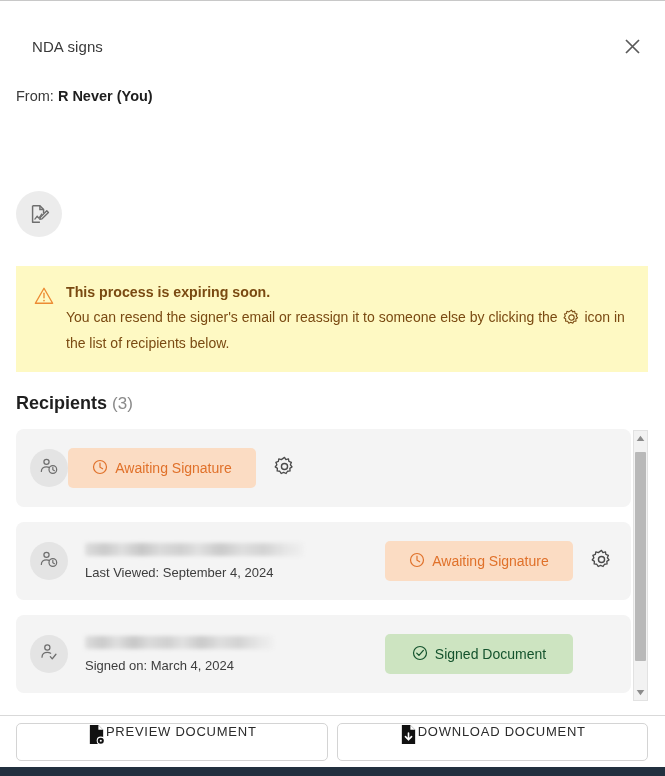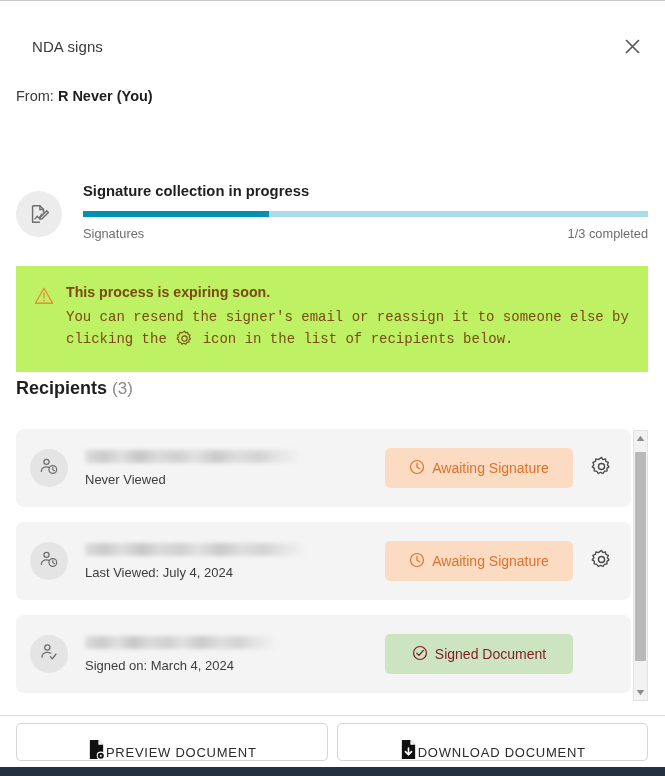--- a/index.html
+++ b/index.html
@@ -110,49 +110,48 @@
     justify-content: space-between;
     margin-top: 9px;
     font-size: 12.8px;
     color: #6d6d6d;
   }
 
   
   .warning-box {
     position: absolute;
     top: 266px; left: 16px; right: 17px;
-    background: #bef264;
+    background: #fef9c3;
     padding: 18px 16px 18px 18px;
     display: flex;
     gap: 12px;
   }
   .warn-icon { flex: 0 0 auto; margin-top: 2px; }
   .warn-text { flex: 1 1 auto; }
   .warn-title {
     font-size: 14.2px;
     font-weight: bold;
     color: #7a4a12;
     margin-bottom: 6px;
   }
   .warn-body {
     font-size: 14px;
     line-height: 22px;
     color: #7a4a12;
-    font-family: Liberation Mono, monospace;
   }
   .inline-gear {
     display: inline-block;
     vertical-align: -4px;
     margin: 0 1px;
   }
 
   
   .recipients-heading {
     position: absolute;
-    top: 378px; left: 16px;
+    top: 393px; left: 16px;
     font-size: 18px;
     font-weight: bold;
     color: #1f1f1f;
   }
   .recipients-count {
     font-weight: normal;
     color: #8a8a8a;
     font-size: 17px;
   }
 
@@ -216,21 +215,21 @@
     font-size: 14px;
     white-space: nowrap;
   }
   .badge-awaiting {
     background: #fbdcc3;
     color: #e0712a;
     min-width: 188px;
   }
   .badge-signed {
     background: #cde4c1;
-    color: #7f1d1d;
+    color: #14532d;
     min-width: 188px;
   }
   .row-gear {
     flex: 0 0 auto;
     margin-left: 16px;
     width: 24px; height: 24px;
     display: flex; align-items: center; justify-content: center;
     cursor: pointer;
     color: #4a4a4a;
   }
@@ -276,21 +275,21 @@
     height: 38px;
     display: flex;
     gap: 9px;
   }
   .footer-btn {
     flex: 1 1 0;
     border: 1px solid #d4d4d4;
     border-radius: 5px;
     background: #ffffff;
     display: flex;
-    align-items: flex-end;
+    align-items: flex-start;
     justify-content: center;
     cursor: pointer;
     font-size: 13px;
     letter-spacing: 0.75px;
     color: #2b2b2b;
   }
   .footer-btn svg { display: block; }
 </style>
 </head>
 <body>
@@ -315,30 +314,20 @@
 
 <div class="progress-section">
   <div class="progress-avatar">
     <svg width="22" height="22" viewBox="0 0 24 24">
       <path d="M5 3 h8 l4 4 v4" stroke="#6e6e6e" stroke-width="1.6" fill="none" stroke-linejoin="round"></path>
       <path d="M5 3 v18 h8" stroke="#6e6e6e" stroke-width="1.6" fill="none" stroke-linejoin="round"></path>
       <path d="M13 3 v4 h4" stroke="#6e6e6e" stroke-width="1.6" fill="none"></path>
       <path d="M7.5 17.5 l2.5-3 2 2 3-4.5" stroke="#6e6e6e" stroke-width="1.4" fill="none" stroke-linecap="round"></path>
       <path d="M20.5 8.5 l-7 7 -0.6 2.4 2.4-0.6 7-7 z" stroke="#6e6e6e" stroke-width="1.5" fill="#ececec" stroke-linejoin="round"></path>
     </svg>
-  </div>
-  <div class="progress-body">
-    <div class="progress-title">Signature collection in progress</div>
-    <div class="progress-track" style="background: rgb(170, 219, 232);">
-      <div class="progress-fill" id="progress-fill" style="width: 33%; background: rgb(0, 145, 179);"></div>
-    </div>
-    <div class="progress-meta">
-      <span>Signatures</span>
-      <span>1/3 completed</span>
-    </div>
   </div>
 </div>
 
 <div class="warning-box">
   <div class="warn-icon">
     <svg width="20" height="20" viewBox="0 0 22 22">
       <path d="M11 2.5 L20.5 19 H1.5 Z" stroke="#ec8b33" stroke-width="1.5" fill="none" stroke-linejoin="round"></path>
       <path d="M11 8 v5" stroke="#ec8b33" stroke-width="1.5" stroke-linecap="round"></path>
       <circle cx="11" cy="16" r="0.95" fill="#ec8b33"></circle>
     </svg>
@@ -367,24 +356,20 @@
   <div class="recipients-list" id="recipients-list">
       <div class="recipient-row">
         <div class="rcp-avatar">
           <span><svg width="20" height="20" viewBox="0 0 24 24">
               <circle cx="9" cy="7" r="3.1" stroke="#6e6e6e" stroke-width="1.5" fill="none"></circle>
               <path d="M2.8 18.5 c0-3.4 2.8-5.6 6.2-5.6 1.2 0 2.3 0.27 3.2 0.76" stroke="#6e6e6e" stroke-width="1.5" fill="none" stroke-linecap="round"></path>
               <circle cx="16.6" cy="16.2" r="4.6" stroke="#6e6e6e" stroke-width="1.5" fill="none"></circle>
               <path d="M16.6 13.6 v2.8 l1.9 1.2" stroke="#6e6e6e" stroke-width="1.4" fill="none" stroke-linecap="round"></path>
             </svg></span>
         </div>
-        <div class="rcp-info">
-          <div class="rcp-email-blur" style="width:212px"></div>
-          <div class="rcp-sub">Never Viewed</div>
-        </div>
         <div class="status-badge badge-awaiting">
           <span><svg width="16" height="16" viewBox="0 0 20 20">
               <circle cx="10" cy="10" r="8.1" stroke="currentColor" stroke-width="1.5" fill="none"></circle>
               <path d="M10 5.2 v5 l3.3 2" stroke="currentColor" stroke-width="1.5" fill="none" stroke-linecap="round"></path>
             </svg></span>
           <span>Awaiting Signature</span>
         </div>
         <div class="row-gear">
           <span><svg width="21" height="21" viewBox="0 0 24 24">
               <circle cx="12" cy="12" r="3.5" stroke="#4a4a4a" stroke-width="1.6" fill="none"></circle>
@@ -396,21 +381,21 @@
         <div class="rcp-avatar">
           <span><svg width="20" height="20" viewBox="0 0 24 24">
               <circle cx="9" cy="7" r="3.1" stroke="#6e6e6e" stroke-width="1.5" fill="none"></circle>
               <path d="M2.8 18.5 c0-3.4 2.8-5.6 6.2-5.6 1.2 0 2.3 0.27 3.2 0.76" stroke="#6e6e6e" stroke-width="1.5" fill="none" stroke-linecap="round"></path>
               <circle cx="16.6" cy="16.2" r="4.6" stroke="#6e6e6e" stroke-width="1.5" fill="none"></circle>
               <path d="M16.6 13.6 v2.8 l1.9 1.2" stroke="#6e6e6e" stroke-width="1.4" fill="none" stroke-linecap="round"></path>
             </svg></span>
         </div>
         <div class="rcp-info">
           <div class="rcp-email-blur" style="width:218px"></div>
-          <div class="rcp-sub">Last Viewed: July 4, 2024</div>
+          <div class="rcp-sub">Last Viewed: September 4, 2024</div>
         </div>
         <div class="status-badge badge-awaiting">
           <span><svg width="16" height="16" viewBox="0 0 20 20">
               <circle cx="10" cy="10" r="8.1" stroke="currentColor" stroke-width="1.5" fill="none"></circle>
               <path d="M10 5.2 v5 l3.3 2" stroke="currentColor" stroke-width="1.5" fill="none" stroke-linecap="round"></path>
             </svg></span>
           <span>Awaiting Signature</span>
         </div>
         <div class="row-gear">
           <span><svg width="21" height="21" viewBox="0 0 24 24">

